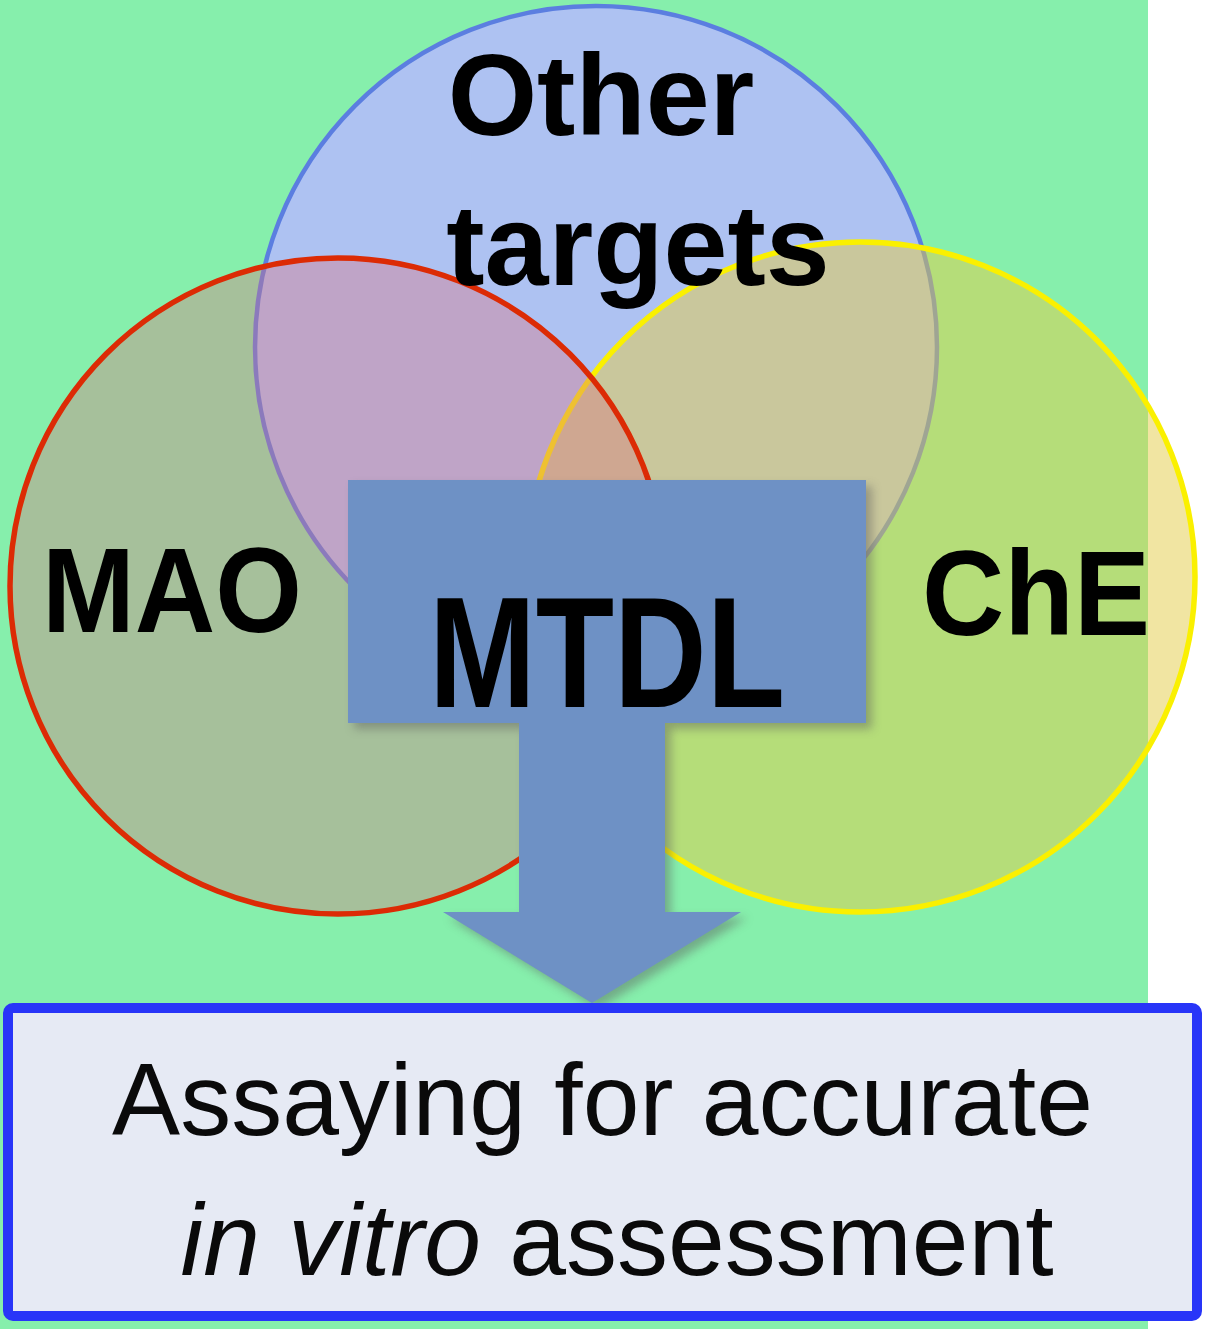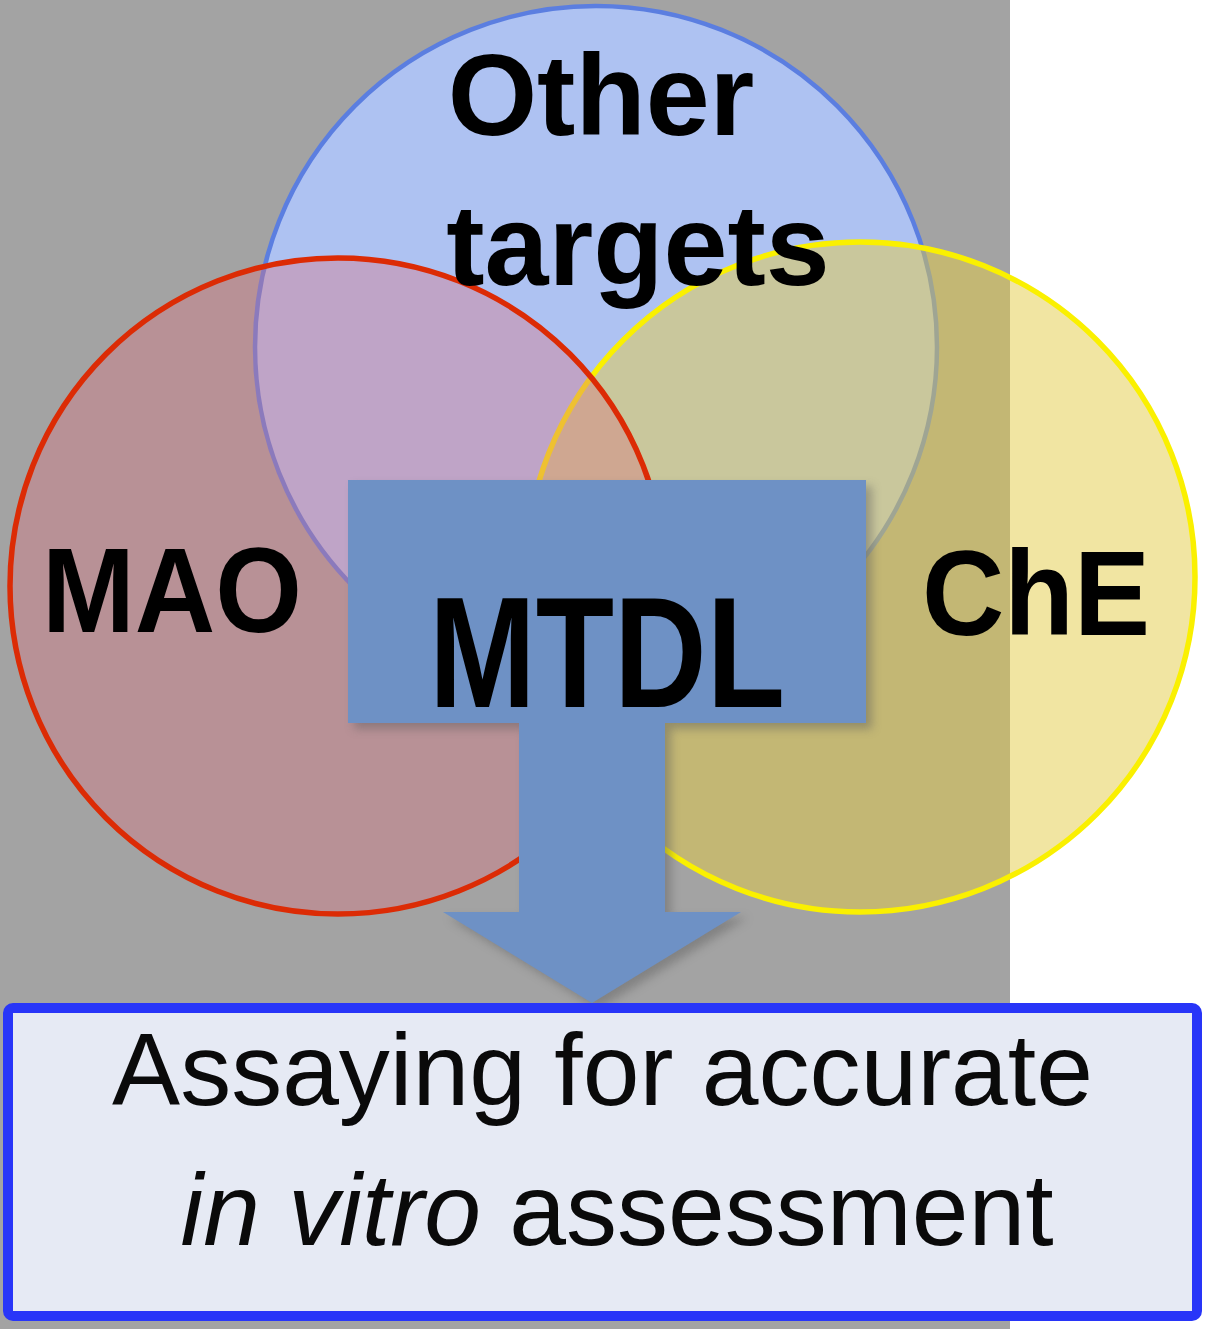--- a/index.html
+++ b/index.html
@@ -6,23 +6,23 @@
     margin: 0;
     padding: 0;
     background: #ffffff;
     width: 1208px;
     height: 1329px;
     overflow: hidden;
     font-family: "Liberation Sans", sans-serif;
   }
   .stage {
     position: relative;
-    width: 1010px;
+    width: 1148px;
     height: 1329px;
-    background: #a3a3a3;
+    background: #86efac;
   }
   svg.diagram {
     position: absolute;
     left: 0;
     top: 0;
     width: 1208px;
     height: 1329px;
   }
   .venn-label {
     font-family: "Liberation Sans", sans-serif;
@@ -39,21 +39,21 @@
     width: 1199px;
     height: 318px;
     box-sizing: border-box;
     border: 10px solid #2835F8;
     border-radius: 10px;
     background: #E6EAF4;
   }
   .outcome-text {
     position: absolute;
     left: 3px;
-    top: 1000px;
+    top: 1030px;
     width: 1199px;
     text-align: center;
     font-size: 102px;
     line-height: 140px;
     color: #0a0a0a;
     font-family: "Liberation Sans", sans-serif;
   }
   .outcome-text .line {
     white-space: nowrap;
   }

